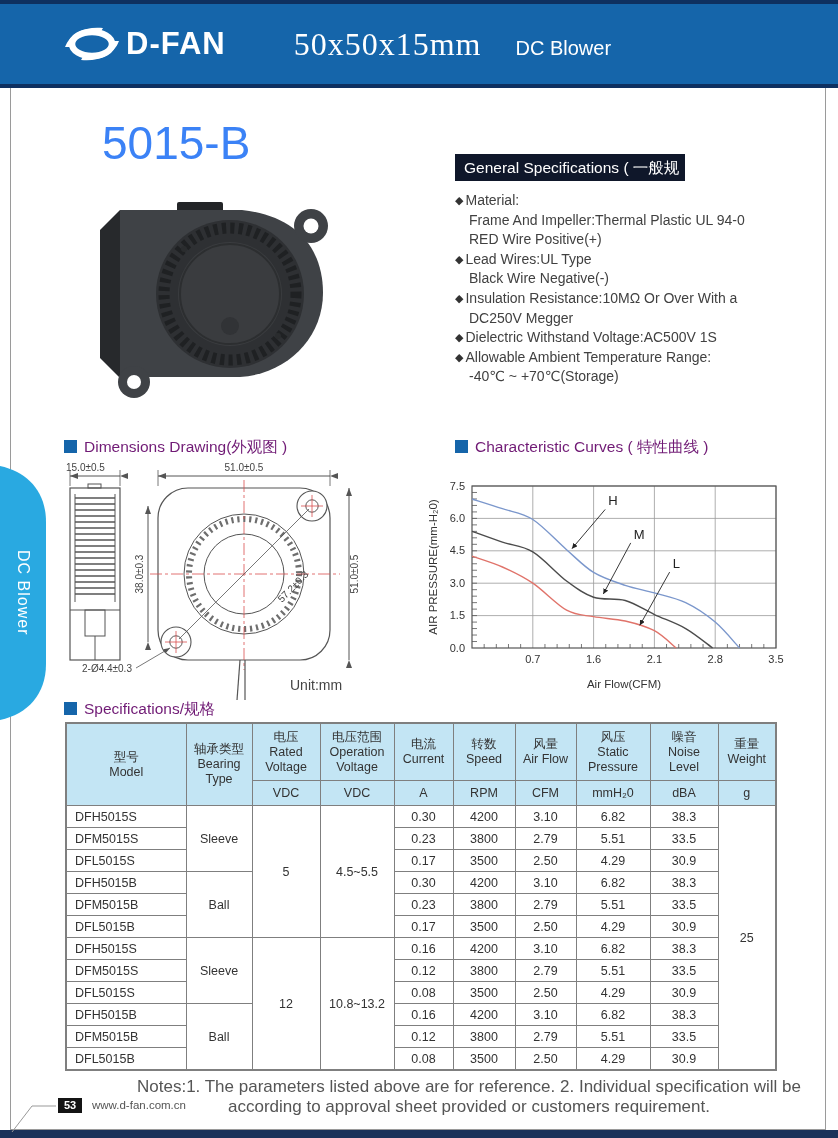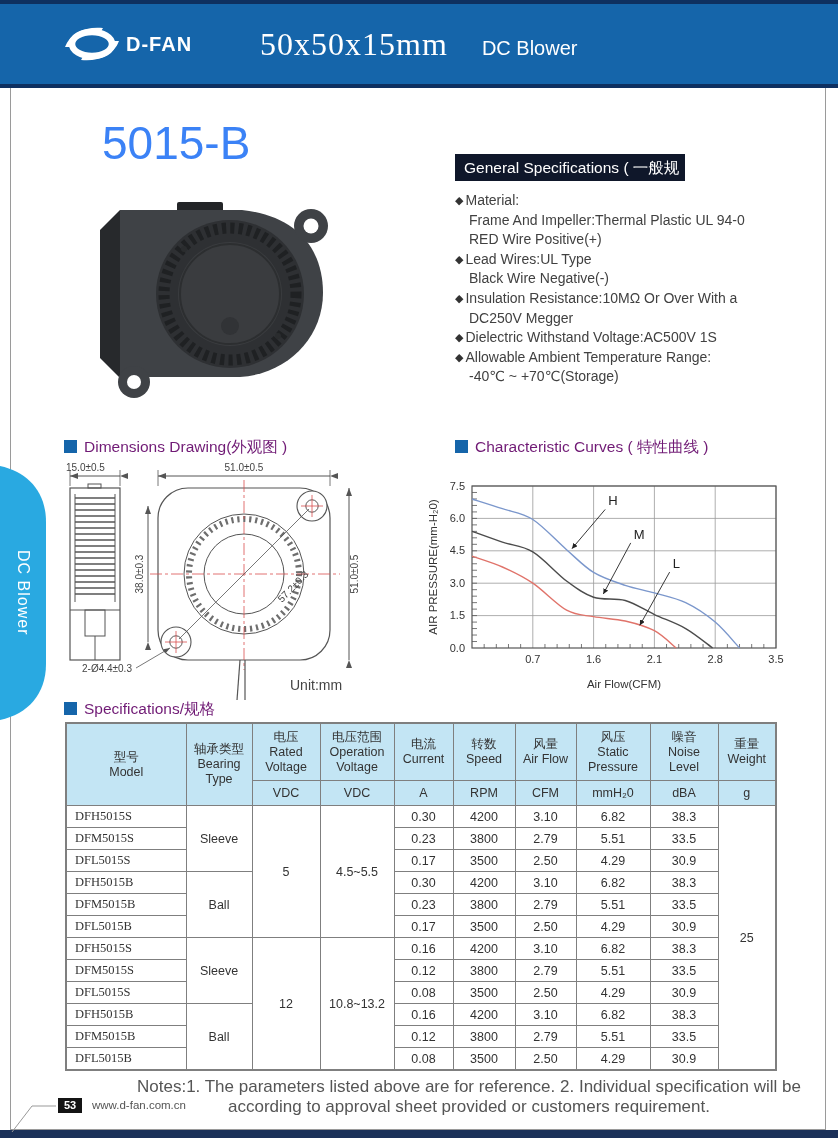--- a/index.html
+++ b/index.html
@@ -3,21 +3,21 @@
 <meta charset="utf-8">
 <style>
   html,body{margin:0;padding:0;background:#fff;}
   .page{position:relative;width:838px;height:1138px;background:#fff;overflow:hidden;
         font-family:"Liberation Sans","DejaVu Sans",sans-serif;color:#3c3c3c;}
   
   .header{position:absolute;left:0;top:0;width:838px;height:88px;background:#1565aa;
           border-top:4px solid #0e3060;border-bottom:4px solid #0e3060;box-sizing:border-box;
           display:flex;align-items:center;}
   .logo-wrap{display:flex;align-items:center;margin-left:62px;}
-  .brand{color:#fff;font-size:20px;font-weight:bold;letter-spacing:1px;margin-left:4px;}
+  .brand{color:#fff;font-size:31px;font-weight:bold;letter-spacing:1px;margin-left:4px;}
   .size-title{color:#fff;font-size:32px;margin-left:68px;letter-spacing:1px;font-family:Liberation Serif, serif;}
   .product-title{color:#fff;font-size:20px;margin-left:34px;margin-top:8px;}
   
   .frame{position:absolute;left:10px;top:88px;width:816px;height:1042px;box-sizing:border-box;
          border-left:1px solid #9a9a9a;border-right:1px solid #9a9a9a;border-bottom:1px solid #9a9a9a;}
   .bottombar{position:absolute;left:0;bottom:0;width:838px;height:8px;background:#1b3159;}
   
   .side-tab{position:absolute;left:0;top:448px;width:46px;height:290px;}
   .side-tab-label{position:absolute;left:0;top:0;width:46px;height:290px;display:flex;
          align-items:center;justify-content:center;color:#fff;font-size:16px;letter-spacing:1px;
@@ -46,21 +46,21 @@
   .chart text.curve-label{font-size:13px;fill:#222;font-family:"Liberation Sans",sans-serif;}
   .drawing text{font-family:"Liberation Sans",sans-serif;fill:#444;}
   
   table.spec{position:absolute;left:65px;top:722px;width:710px;border-collapse:collapse;
              table-layout:fixed;font-size:12.5px;color:#333;border:2px solid #7f7f7f;}
   table.spec th,table.spec td{border:1px solid #7f7f7f;}
   table.spec thead th{background:#c3e5f4;font-weight:normal;font-size:12.5px;padding:2px 1px;line-height:15px;}
   table.spec thead tr.r1 th{height:52px;}
   table.spec thead tr.r2 th{height:20px;}
   table.spec tbody td{height:21px;text-align:center;padding:0 2px;}
-  table.spec tbody td.model{text-align:left;padding-left:8px;font-family:Liberation Serif, serif;}
+  table.spec tbody td.model{text-align:left;padding-left:8px;}
   
   .notes{position:absolute;left:113px;top:1077px;width:712px;font-size:17px;color:#555;text-align:center;}
   .page-badge{position:absolute;left:58px;top:1098px;width:24px;height:15px;background:#141414;
               color:#fff;font-size:11px;font-weight:bold;text-align:center;line-height:15px;}
   .site{position:absolute;left:92px;top:1099px;font-size:11.5px;color:#555;}
   .corner-line{position:absolute;left:8px;top:1096px;}
 </style>
 </head>
 <body>
 

